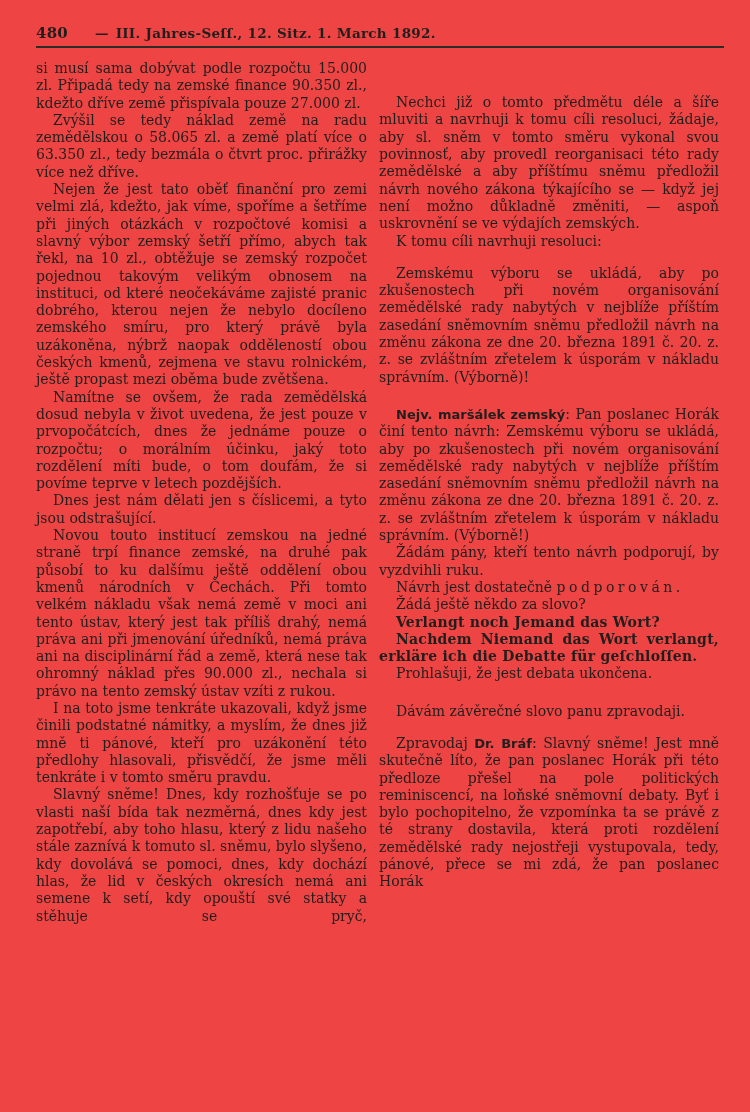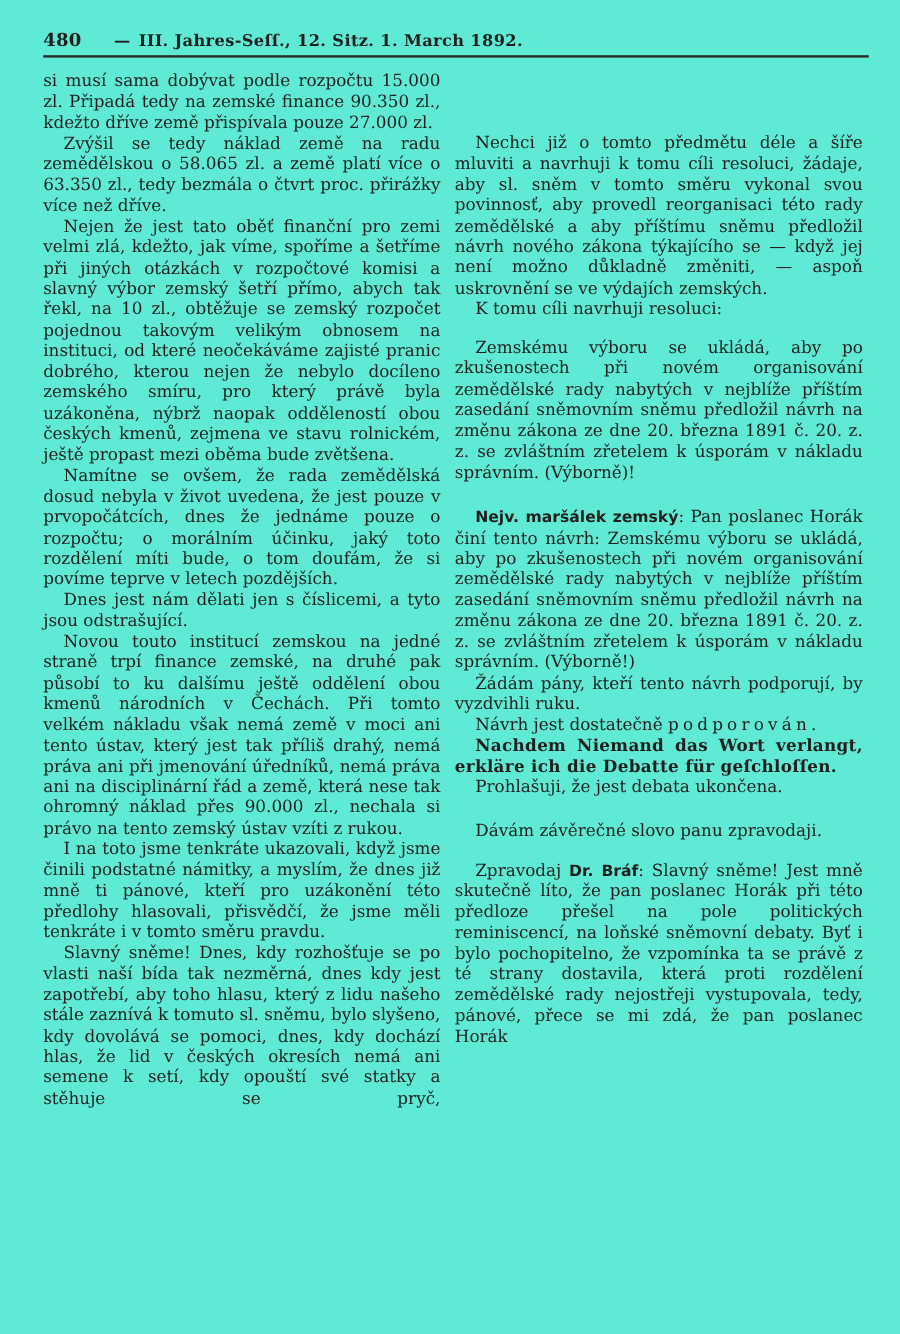--- a/index.html
+++ b/index.html
@@ -5,21 +5,21 @@
   html, body { margin: 0; padding: 0; }
   body {
     width: 750px; height: 1112px;
     background: #e8e7e3;
     font-family: "DejaVu Serif", serif;
   }
   .page {
     position: relative;
     width: 750px; height: 1112px;
     box-sizing: border-box;
-    background: #5eead4;
+    background: #ef4444;
     color: #201f1d;
     padding: 24px 26px 0 36px;
     overflow: hidden;
   }
   .header-row {
     display: flex;
     align-items: baseline;
     white-space: nowrap;
     font-weight: bold;
     font-size: 13.5px;
@@ -93,20 +93,22 @@
         <p class="para indent cont"><span>Slavný sněme! Dnes, kdy rozhošťuje se po vlasti naší bída tak nezměrná, dnes kdy jest zapotřebí, aby toho hlasu, který z lidu našeho stále zaznívá k tomuto sl. sněmu, bylo slyšeno, kdy dovolává se pomoci, dnes, kdy dochází hlas, že lid v českých okresích nemá ani semene k setí, kdy opouští své statky a stěhuje se pryč,</span></p>
       </div>
     <div class="divider"></div>
     <div class="col right">
         <p class="para indent"><span>Nechci již o tomto předmětu déle a šíře mluviti a navrhuji k tomu cíli resoluci, žádaje, aby sl. sněm v tomto směru vykonal svou povinnosť, aby provedl reorganisaci této rady zemědělské a aby příštímu sněmu předložil návrh nového zákona týkajícího se — když jej není možno důkladně změniti, — aspoň uskrovnění se ve výdajích zemských.</span></p>
         <p class="para indent"><span>K tomu cíli navrhuji resoluci:</span></p>
         <p class="para indent" style="margin-top: 15px;"><span>Zemskému výboru se ukládá, aby po zkušenostech při novém organisování zemědělské rady nabytých v nejblíže příštím zasedání sněmovním sněmu předložil návrh na změnu zákona ze dne 20. března 1891 č. 20. z. z. se zvláštním zřetelem k úsporám v nákladu správním. (Výborně)!</span></p>
         <p class="para indent" style="margin-top: 20px;"><span class="seg-bold">Nejv. maršálek zemský</span><span>: Pan poslanec Horák činí tento návrh: Zemskému výboru se ukládá, aby po zkušenostech při novém organisování zemědělské rady nabytých v nejblíže příštím zasedání sněmovním sněmu předložil návrh na změnu zákona ze dne 20. března 1891 č. 20. z. z. se zvláštním zřetelem k úsporám v nákladu správním. (Výborně!)</span></p>
         <p class="para indent"><span>Žádám pány, kteří tento návrh podporují, by vyzdvihli ruku.</span></p>
         <p class="para indent"><span>Návrh jest dostatečně </span><span class="seg-spaced">podporován</span><span>.</span></p>
+        <p class="para indent"><span>Žádá ještě někdo za slovo?</span></p>
+        <p class="para indent"><span class="seg-fraktur">Verlangt noch Jemand das Wort?</span></p>
         <p class="para indent"><span class="seg-fraktur">Nachdem Niemand das Wort verlangt, erkläre ich die Debatte für geſchloſſen.</span></p>
         <p class="para indent"><span>Prohlašuji, že jest debata ukončena.</span></p>
         <p class="para indent" style="margin-top: 20px;"><span>Dávám závěrečné slovo panu zpravodaji.</span></p>
         <p class="para indent cont" style="margin-top: 15px;"><span>Zpravodaj </span><span class="seg-bold">Dr. Bráf</span><span>: Slavný sněme! Jest mně skutečně líto, že pan poslanec Horák při této předloze přešel na pole politických reminiscencí, na loňské sněmovní debaty. Byť i bylo pochopitelno, že vzpomínka ta se právě z té strany dostavila, která proti rozdělení zemědělské rady nejostřeji vystupovala, tedy, pánové, přece se mi zdá, že pan poslanec Horák</span></p>
       </div>
   </div>
 
 </div>
 
 </body></html>

